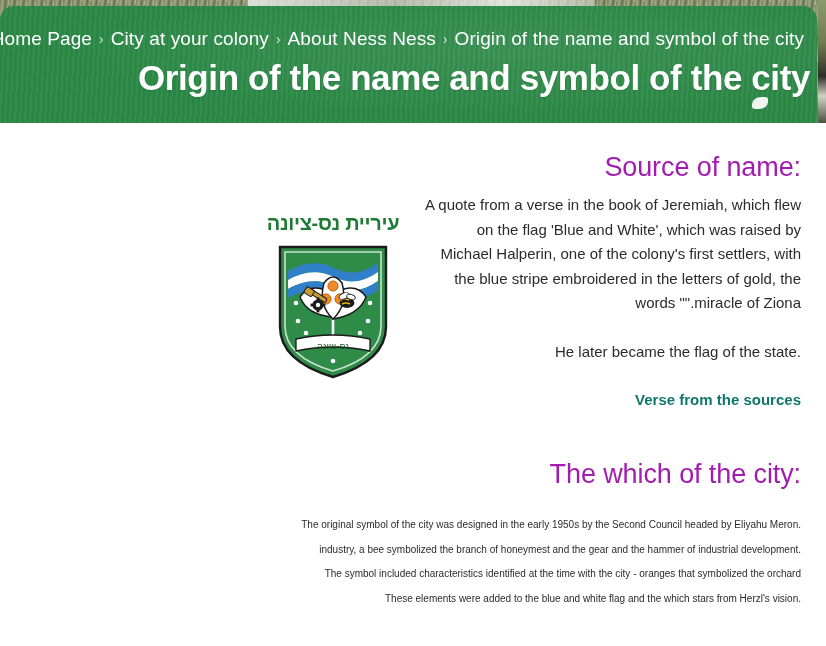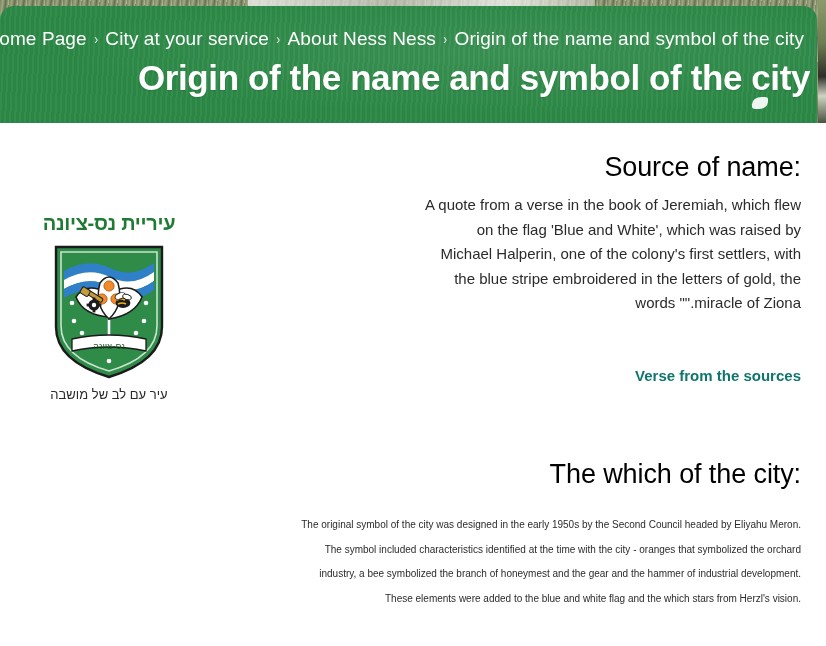--- a/index.html
+++ b/index.html
@@ -134,21 +134,21 @@
   
   .content {
     position: absolute;
     left: 0;
     top: 123px;
     width: 826px;
     direction: rtl;
   }
 
   .section-heading {
-    color: #000000;
+    color: #a21caf;
     font-size: 27px;
     line-height: 34px;
     font-weight: 400;
     text-align: right;
     letter-spacing: -0.1px;
   }
 
   .sec1 {
     position: absolute;
     right: 25px;
@@ -175,21 +175,21 @@
     line-height: 24.5px;
   }
   .col-text p { margin: 0; }
   .col-text .gap { height: 24px; }
   .bold-line { font-weight: 700; color: #0f766e; }
 
   .col-logo {
     order: 2;
     width: 400px;
     display: flex;
-    justify-content: flex-end;
+    justify-content: flex-start;
     padding-top: 18px;
   }
 
   
   .logo {
     width: 176px;
     text-align: center;
     direction: rtl;
   }
   .logo-wordmark {
@@ -244,37 +244,38 @@
   <div class="hero">
     <div class="hero-photo"></div>
     <div class="hero-panel"></div>
     <div class="edge-sliver"></div>
 
     <nav class="breadcrumb">
       <a class="crumb">Origin of the name and symbol of the city</a>
       <span class="crumb-sep">‹</span>
       <a class="crumb">About Ness Ness</a>
       <span class="crumb-sep">‹</span>
-      <a class="crumb">City at your service</a>
+      <a class="crumb">City at your colony</a>
       <span class="crumb-sep">‹</span>
       <a class="crumb">Home Page</a>
     </nav>
 
     <h1 class="hero-title">Origin of the name and symbol of the city</h1>
   </div>
 
   <div class="content">
 
     <h2 class="section-heading sec1">:Source of name</h2>
 
     <div class="columns">
 
       <div class="col-text">
         <p>A quote from a verse in the book of Jeremiah, which flew on the flag 'Blue and White', which was raised by Michael Halperin, one of the colony's first settlers, with the blue stripe embroidered in the letters of gold, the words "".miracle of Ziona</p>
         <div class="gap"></div>
+        <p>.He later became the flag of the state</p>
         <div class="gap"></div>
         <p class="bold-line">Verse from the sources</p>
       </div>
 
       <div class="col-logo">
         <div class="logo">
           <div class="logo-wordmark">עיריית נס-ציונה</div>
 
           <svg class="crest" width="118" height="140" viewBox="0 0 118 140" aria-hidden="true">
 
@@ -323,28 +324,27 @@
               <circle cx="22" cy="62" r="2.3"></circle>
               <circle cx="96" cy="62" r="2.3"></circle>
               <circle cx="24" cy="80" r="2.3"></circle>
               <circle cx="94" cy="80" r="2.3"></circle>
               <circle cx="32" cy="92" r="2.3"></circle>
               <circle cx="86" cy="92" r="2.3"></circle>
               <circle cx="59" cy="120" r="2.3"></circle>
             </g>
           </svg>
 
-          <div class="logo-tagline">עיר עם לב של מושבה</div>
         </div>
       </div>
     </div>
 
     <h2 class="section-heading sec2">:The which of the city</h2>
 
     <div class="sec2-body">
       <p>.The original symbol of the city was designed in the early 1950s by the Second Council headed by Eliyahu Meron</p>
+      <p>.industry, a bee symbolized the branch of honeymest and the gear and the hammer of industrial development</p>
       <p>The symbol included characteristics identified at the time with the city - oranges that symbolized the orchard</p>
-      <p>.industry, a bee symbolized the branch of honeymest and the gear and the hammer of industrial development</p>
       <p>.These elements were added to the blue and white flag and the which stars from Herzl's vision</p>
     </div>
 
   </div>
 </div>
 
 </body></html>

